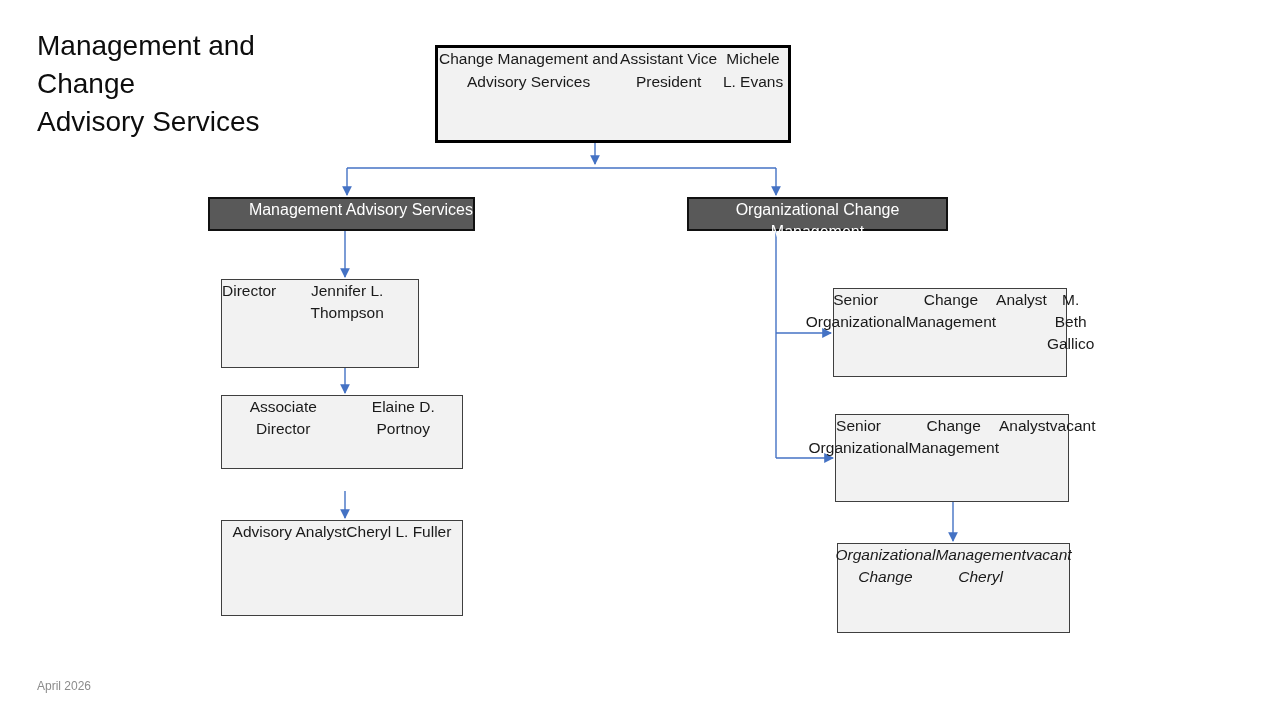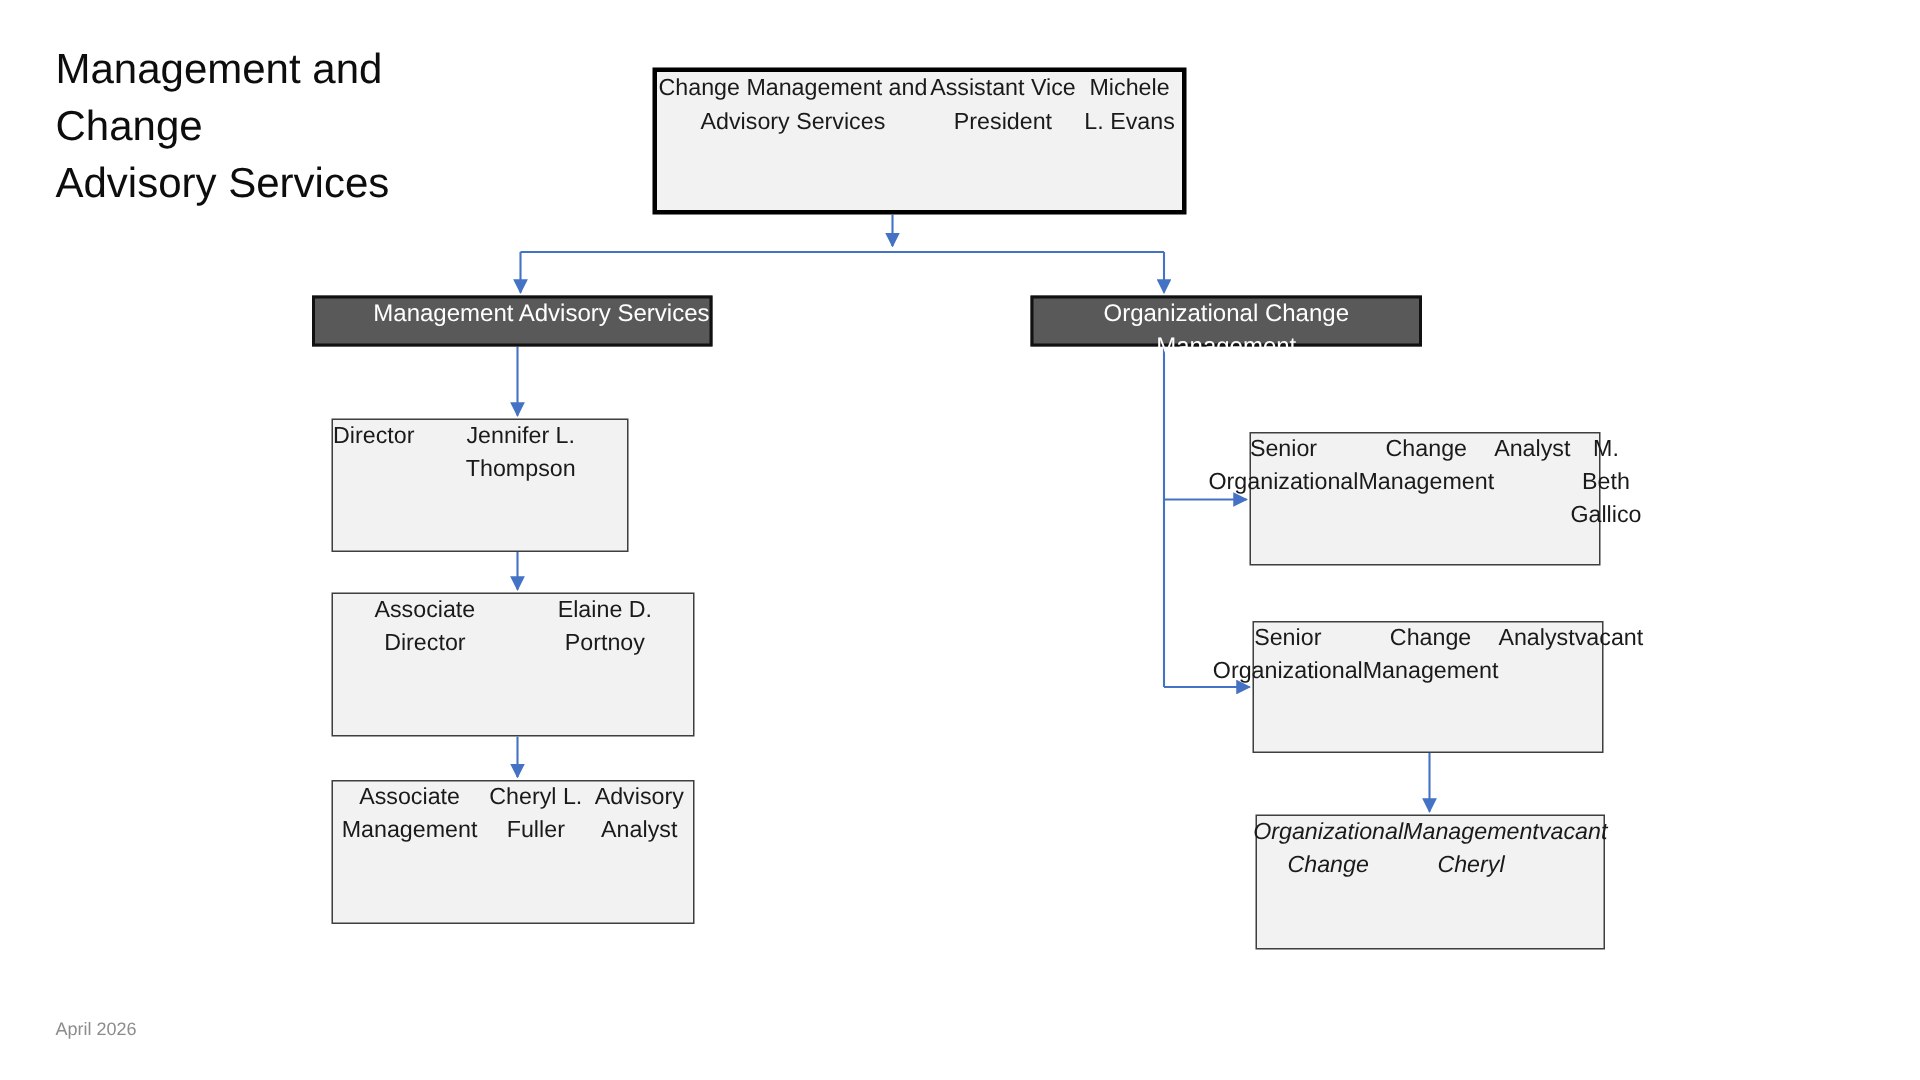--- a/index.html
+++ b/index.html
@@ -113,28 +113,27 @@
   <div>Management Advisory Services</div>
 </div>
 <div class="box group-box" style="left:687px; top:197px; width:261px; height:34px;">
   <div>Organizational Change Management</div>
 </div>
 
 <div class="box node-box" style="left:221px; top:279px; width:198px; height:89px;">
   <div>Director</div>
   <div>Jennifer L. Thompson</div>
 </div>
-<div class="box node-box" style="left:221px; top:395px; width:242px; height:96px;">
+<div class="box node-box" style="left:221px; top:395px; width:242px; height:74px;">
   <div>Associate Director</div>
   <div>Elaine D. Portnoy</div>
 </div>
 <div class="box node-box" style="left:221px; top:520px; width:242px; height:96px;">
-  <div>Associate Management</div>
+  <div>Advisory Analyst</div>
   <div>Cheryl L. Fuller</div>
-  <div>Advisory Analyst</div>
 </div>
 
 <div class="box node-box" style="left:833px; top:288px; width:234px; height:89px;">
   <div>Senior Organizational</div>
   <div>Change Management</div>
   <div>Analyst</div>
   <div>M. Beth Gallico</div>
 </div>
 <div class="box node-box" style="left:835px; top:414px; width:234px; height:88px;">
   <div>Senior Organizational</div>

